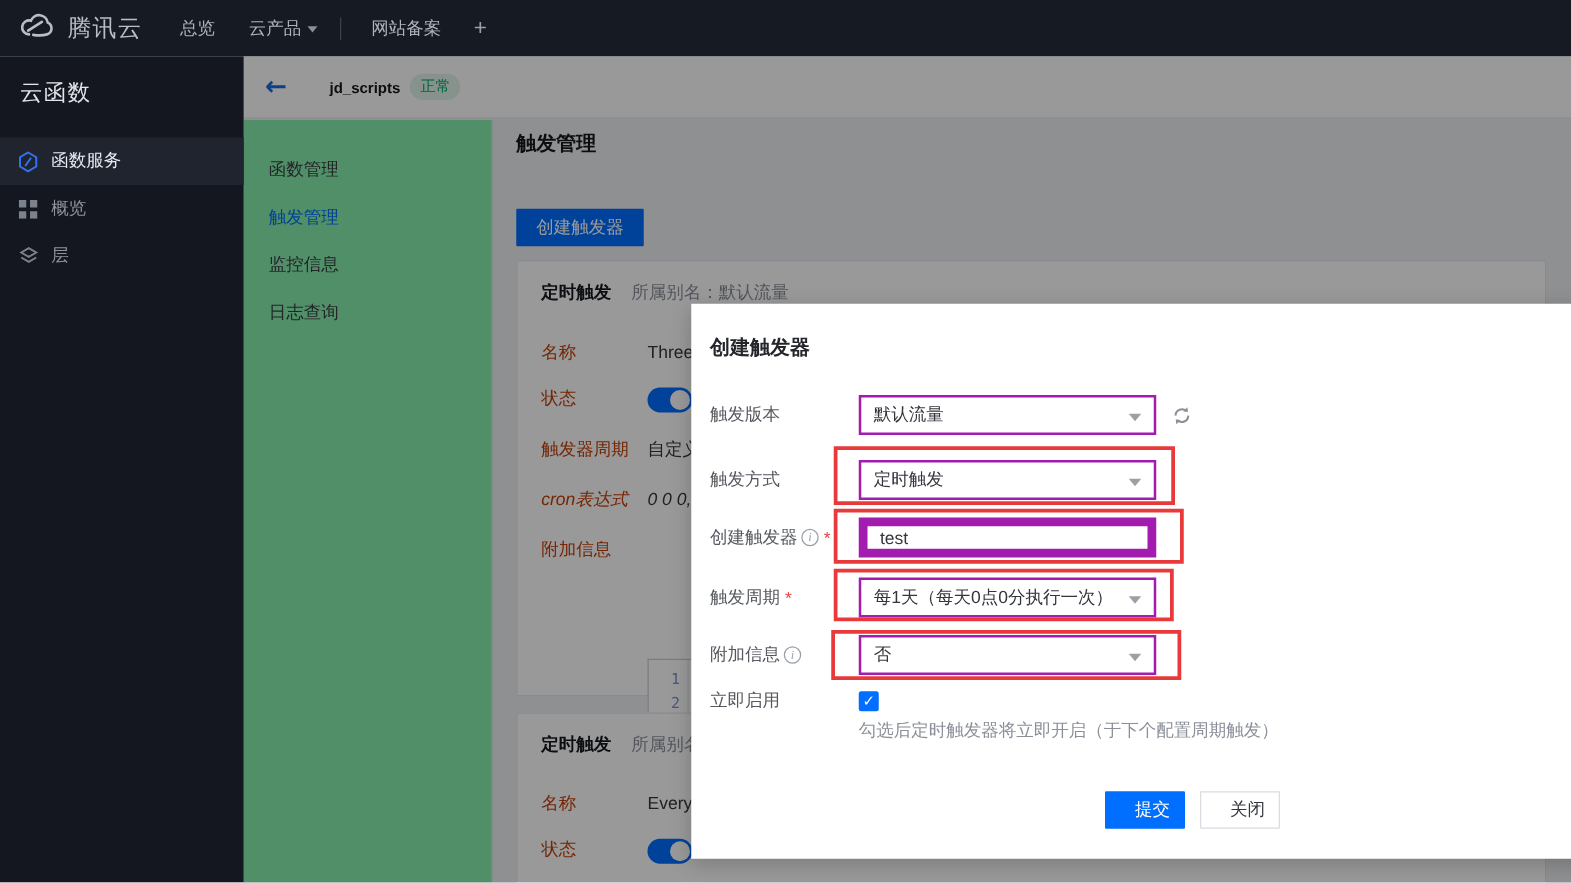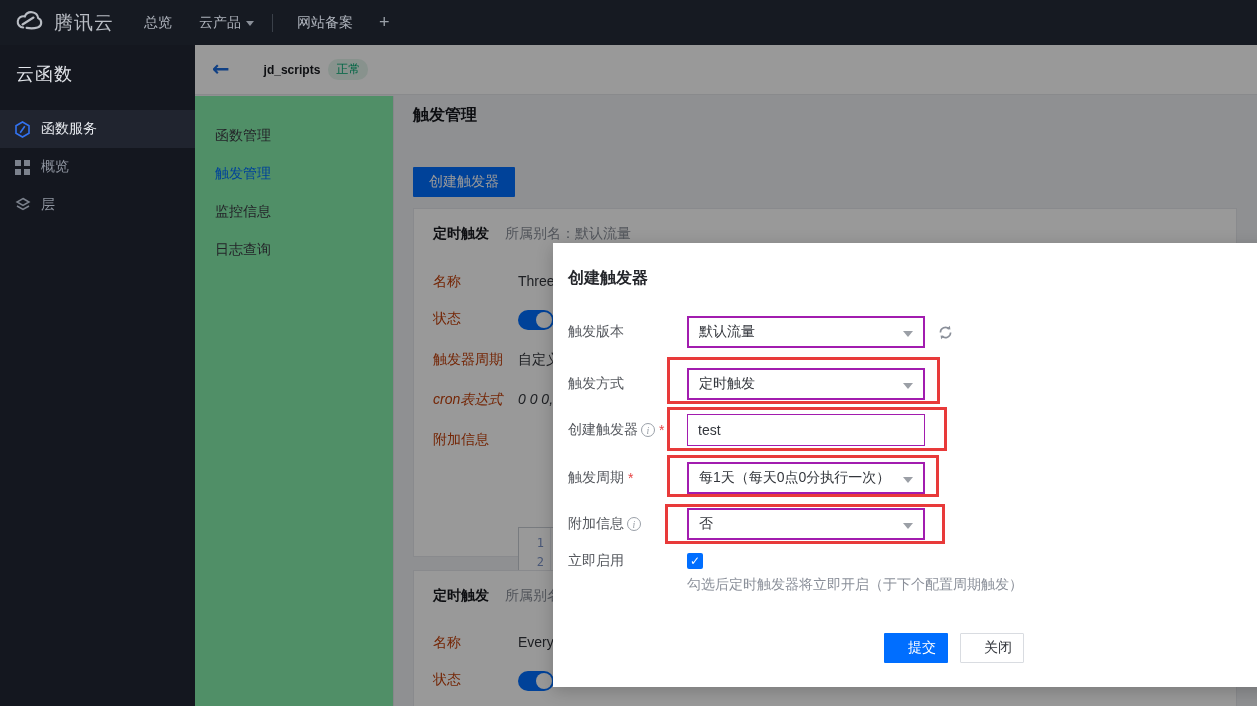--- a/index.html
+++ b/index.html
@@ -64,21 +64,21 @@
 
   
   .modal { position:absolute; left:553px; top:243px; width:800px; height:444px; background:#ffffff; z-index:60; box-shadow:0 4px 16px rgba(0,0,0,0.2); }
   .modal-title { position:absolute; left:15px; top:25px; font-size:16px; font-weight:bold; color:#24262b; }
   .mrow { position:absolute; left:15px; display:flex; align-items:center; }
   .mrow-label { width:119px; font-size:14px; color:#55585e; display:flex; align-items:center; }
   .req-star { color:#e54545; margin-left:4px; font-size:14px; }
   .info-i { display:inline-block; width:14px; height:14px; border:1px solid #9aa0a8; border-radius:50%; color:#9aa0a8; font-size:10px; line-height:13px; text-align:center; margin-left:3px; font-family:"Liberation Serif",serif; font-style:italic; }
   .m-select { position:relative; width:238px; height:32px; border:2px solid #a21caf; background:#fff; display:flex; align-items:center; padding:0 24px 0 10px; font-size:14px; color:#33363c; cursor:pointer; }
   .m-select .sel-caret { position:absolute; right:10px; top:13px; width:0; height:0; border-left:5px solid transparent; border-right:5px solid transparent; border-top:6px solid #9b9fa6; }
-  .m-input { width:238px; height:32px; border:1px solid #a21caf; padding:0 10px; font-size:14px; color:#33363c; font-family:"Liberation Sans",sans-serif; }
+  .m-input { width:238px; height:32px; border:7px solid #a21caf; padding:0 10px; font-size:14px; color:#33363c; font-family:"Liberation Sans",sans-serif; }
   .refresh-btn { margin-left:12px; width:18px; height:18px; cursor:pointer; display:flex; align-items:center; }
   .checkbox { width:16px; height:16px; background:#006eff; border-radius:2px; color:#fff; font-size:12px; line-height:16px; text-align:center; cursor:pointer; }
   .check-help { position:absolute; left:134px; top:333px; font-size:14px; color:#8a8f99; }
   .m-btn { position:absolute; top:390px; width:64px; height:30px; font-size:14px; border-radius:1px; cursor:pointer;padding-left:12px; }
   .m-submit { left:331px; background:#006eff; color:#fff; border:none; }
   .m-close { left:407px; background:#fff; color:#33363c; border:1px solid #d9dce1; }
 
   
   .redbox { position:absolute; border:3px solid #e83a3a; z-index:70; pointer-events:none; }
   .rb1 { left:667px; top:357px; width:273px; height:47px; }

